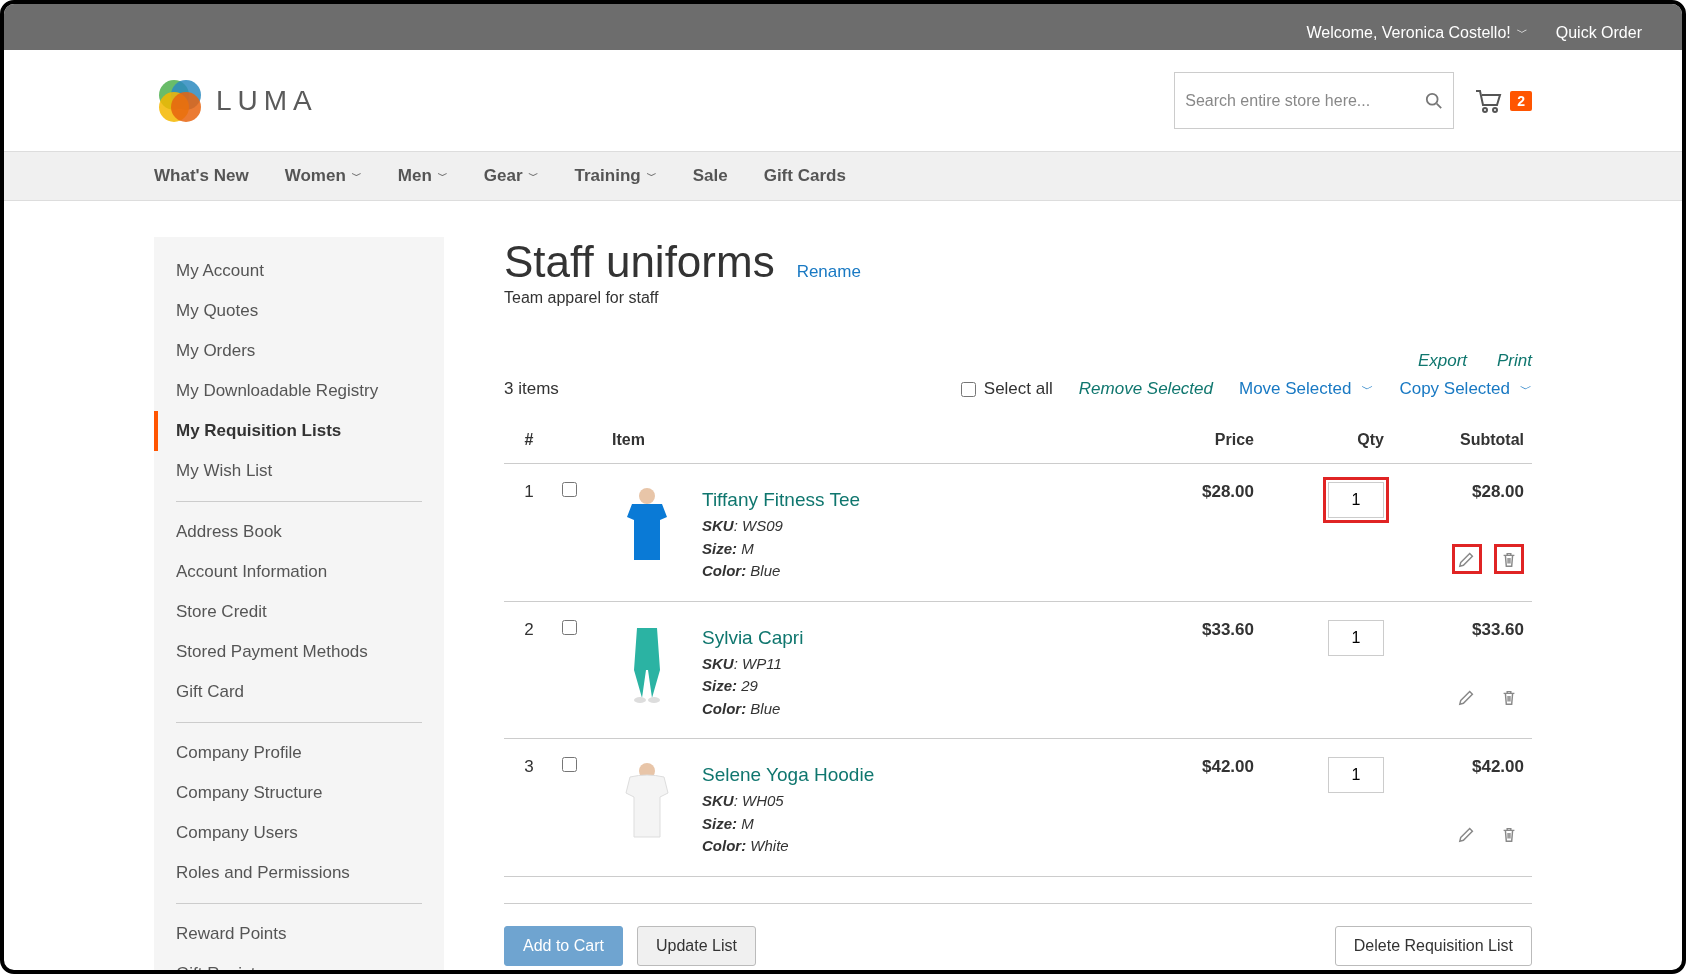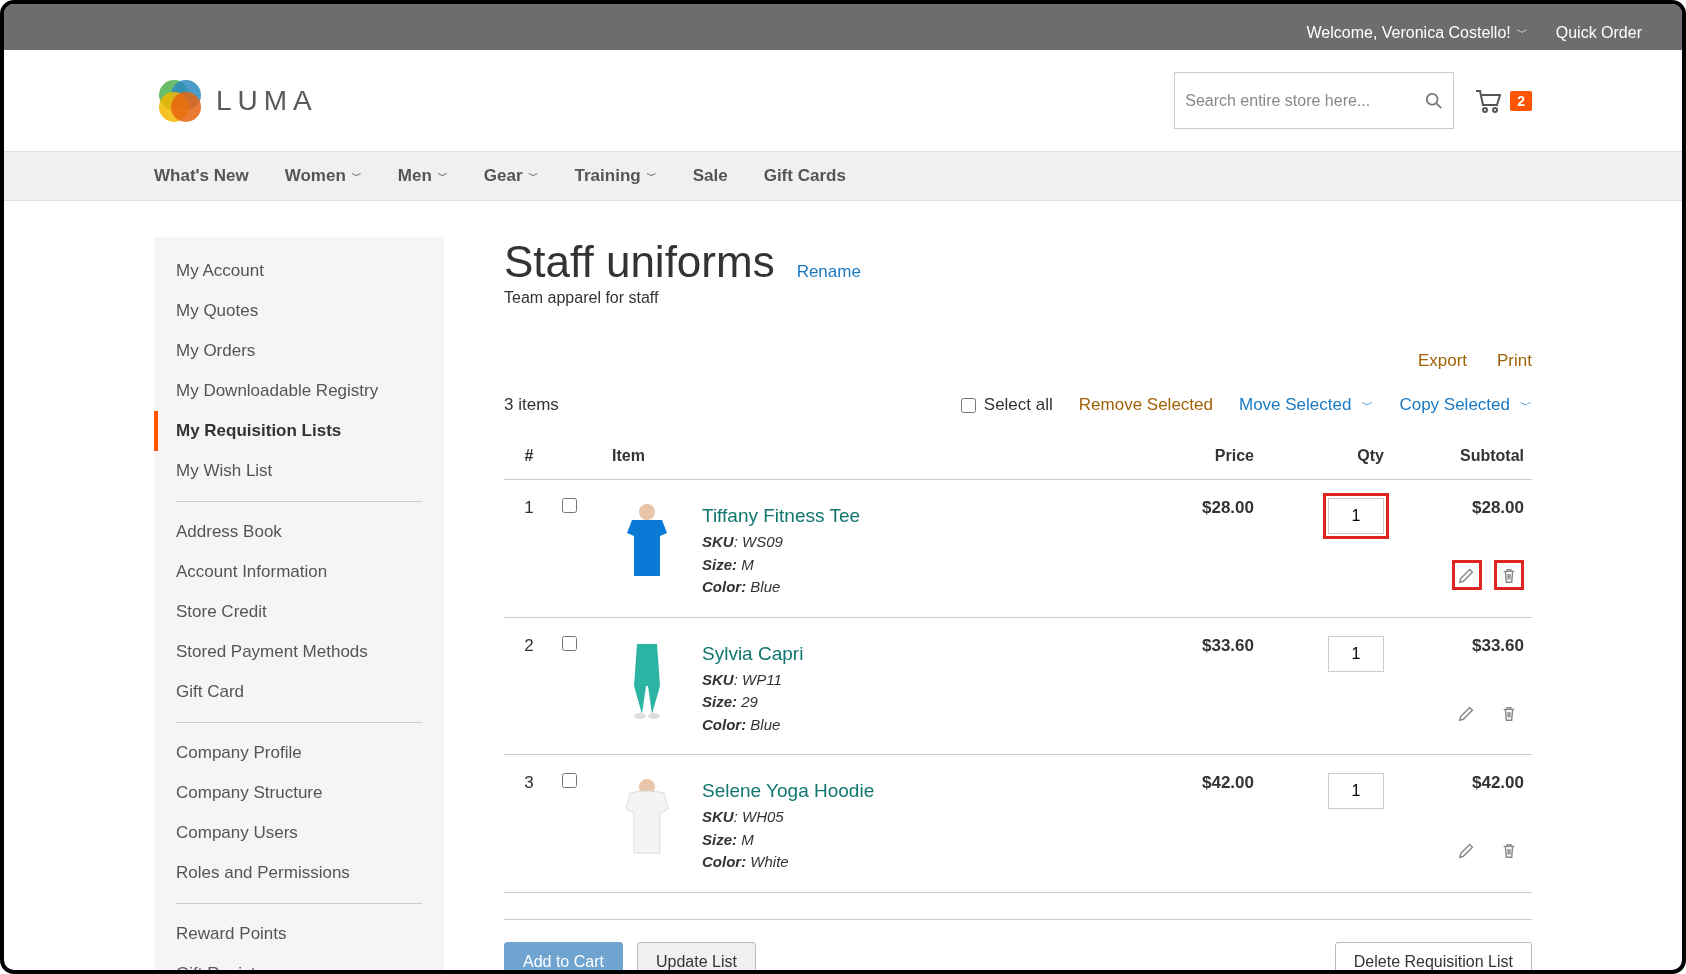--- a/index.html
+++ b/index.html
@@ -41,23 +41,23 @@
   .side-divider { border-top:1px solid #ccc; margin: 10px 22px; }
   
   
   .content { flex:1; }
   .page-title-row { display:flex; align-items:baseline; gap:22px; }
   .page-title { font-size:44px; font-weight:300; color:#333;}
   .rename-link { color:#1979c3; font-size:17px; cursor:pointer;}
   .subtitle { font-size:16px; color:#333; margin-top:2px; }
   
   .actions-top-right { display:flex; justify-content:flex-end; gap:30px; margin-top:44px; font-size:17px; }
-  .link { color:#a16207; cursor:pointer;}
-  
-  .toolbar-row { display:flex; align-items:flex-start; margin-top:24px; font-size:17px; gap:26px; }
+  .link { color:#0f766e; cursor:pointer;font-style:italic;}
+  
+  .toolbar-row { display:flex; align-items:flex-start; margin-top:8px; font-size:17px; gap:26px; }
   .item-count { color:#333; margin-right:auto;}
   .select-all { display:flex; align-items:center; gap:8px; color:#333; cursor:pointer;}
   .dropdown-link { display:flex; align-items:center; gap:10px; color:#1979c3; cursor:pointer;}
   .dropdown-link .chev { font-size:12px;}
   
   
   table.req { width:100%; border-collapse:collapse; margin-top:18px; }
   table.req thead th { text-align:left; font-size:16px; font-weight:700; color:#333; padding: 14px 8px; border-bottom:1px solid #ccc;}
   table.req thead th.num { width:50px; text-align:center;}
   table.req thead th.chk { width:50px;}

